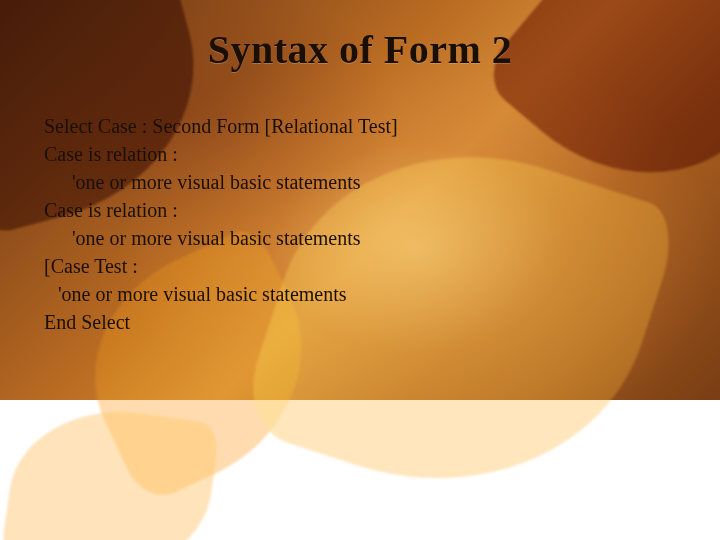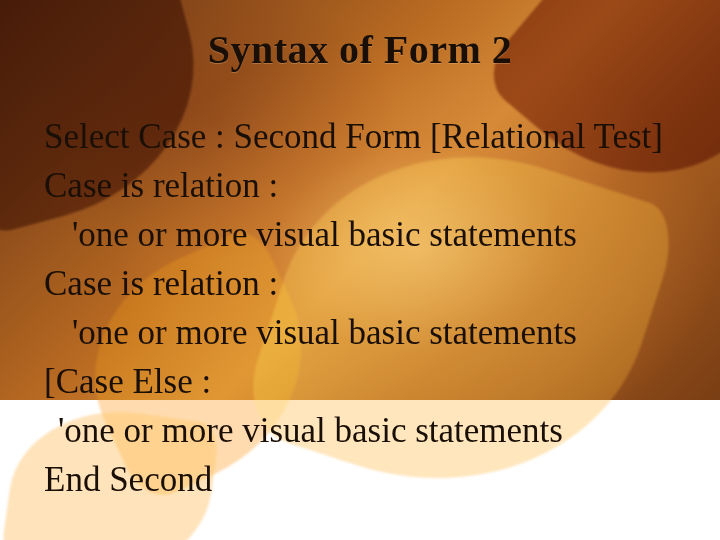--- a/index.html
+++ b/index.html
@@ -45,21 +45,21 @@
     font-size: 40px;
     letter-spacing: 0.5px;
     text-shadow: 0 1px 0 rgba(255,220,170,0.25);
   }
   .body {
     position: absolute;
     top: 112px;
     left: 44px;
     right: 30px;
     color: #1a0f07;
-    font-size: 35px;
+    font-size: 20px;
     line-height: 1.40;
   }
   .body .line { white-space: pre; }
   .body .indent1 { padding-left: 28px; }
   .body .indent1b { padding-left: 14px; }
 </style>
 </head>
 <body>
 
 <div class="slide">
@@ -71,18 +71,18 @@
   <div class="leaf l5"></div>
 
   <div class="title">Syntax of Form 2</div>
 
   <div class="body">
     <div class="line">Select Case : Second Form [Relational Test]</div>
     <div class="line">Case is relation :</div>
     <div class="line indent1">'one or more visual basic statements</div>
     <div class="line">Case is relation :</div>
     <div class="line indent1">'one or more visual basic statements</div>
-    <div class="line">[Case Else :</div>
+    <div class="line">[Case Test :</div>
     <div class="line indent1b">'one or more visual basic statements</div>
-    <div class="line">End Second</div>
+    <div class="line">End Select</div>
   </div>
 
 </div>
 
 </body></html>

